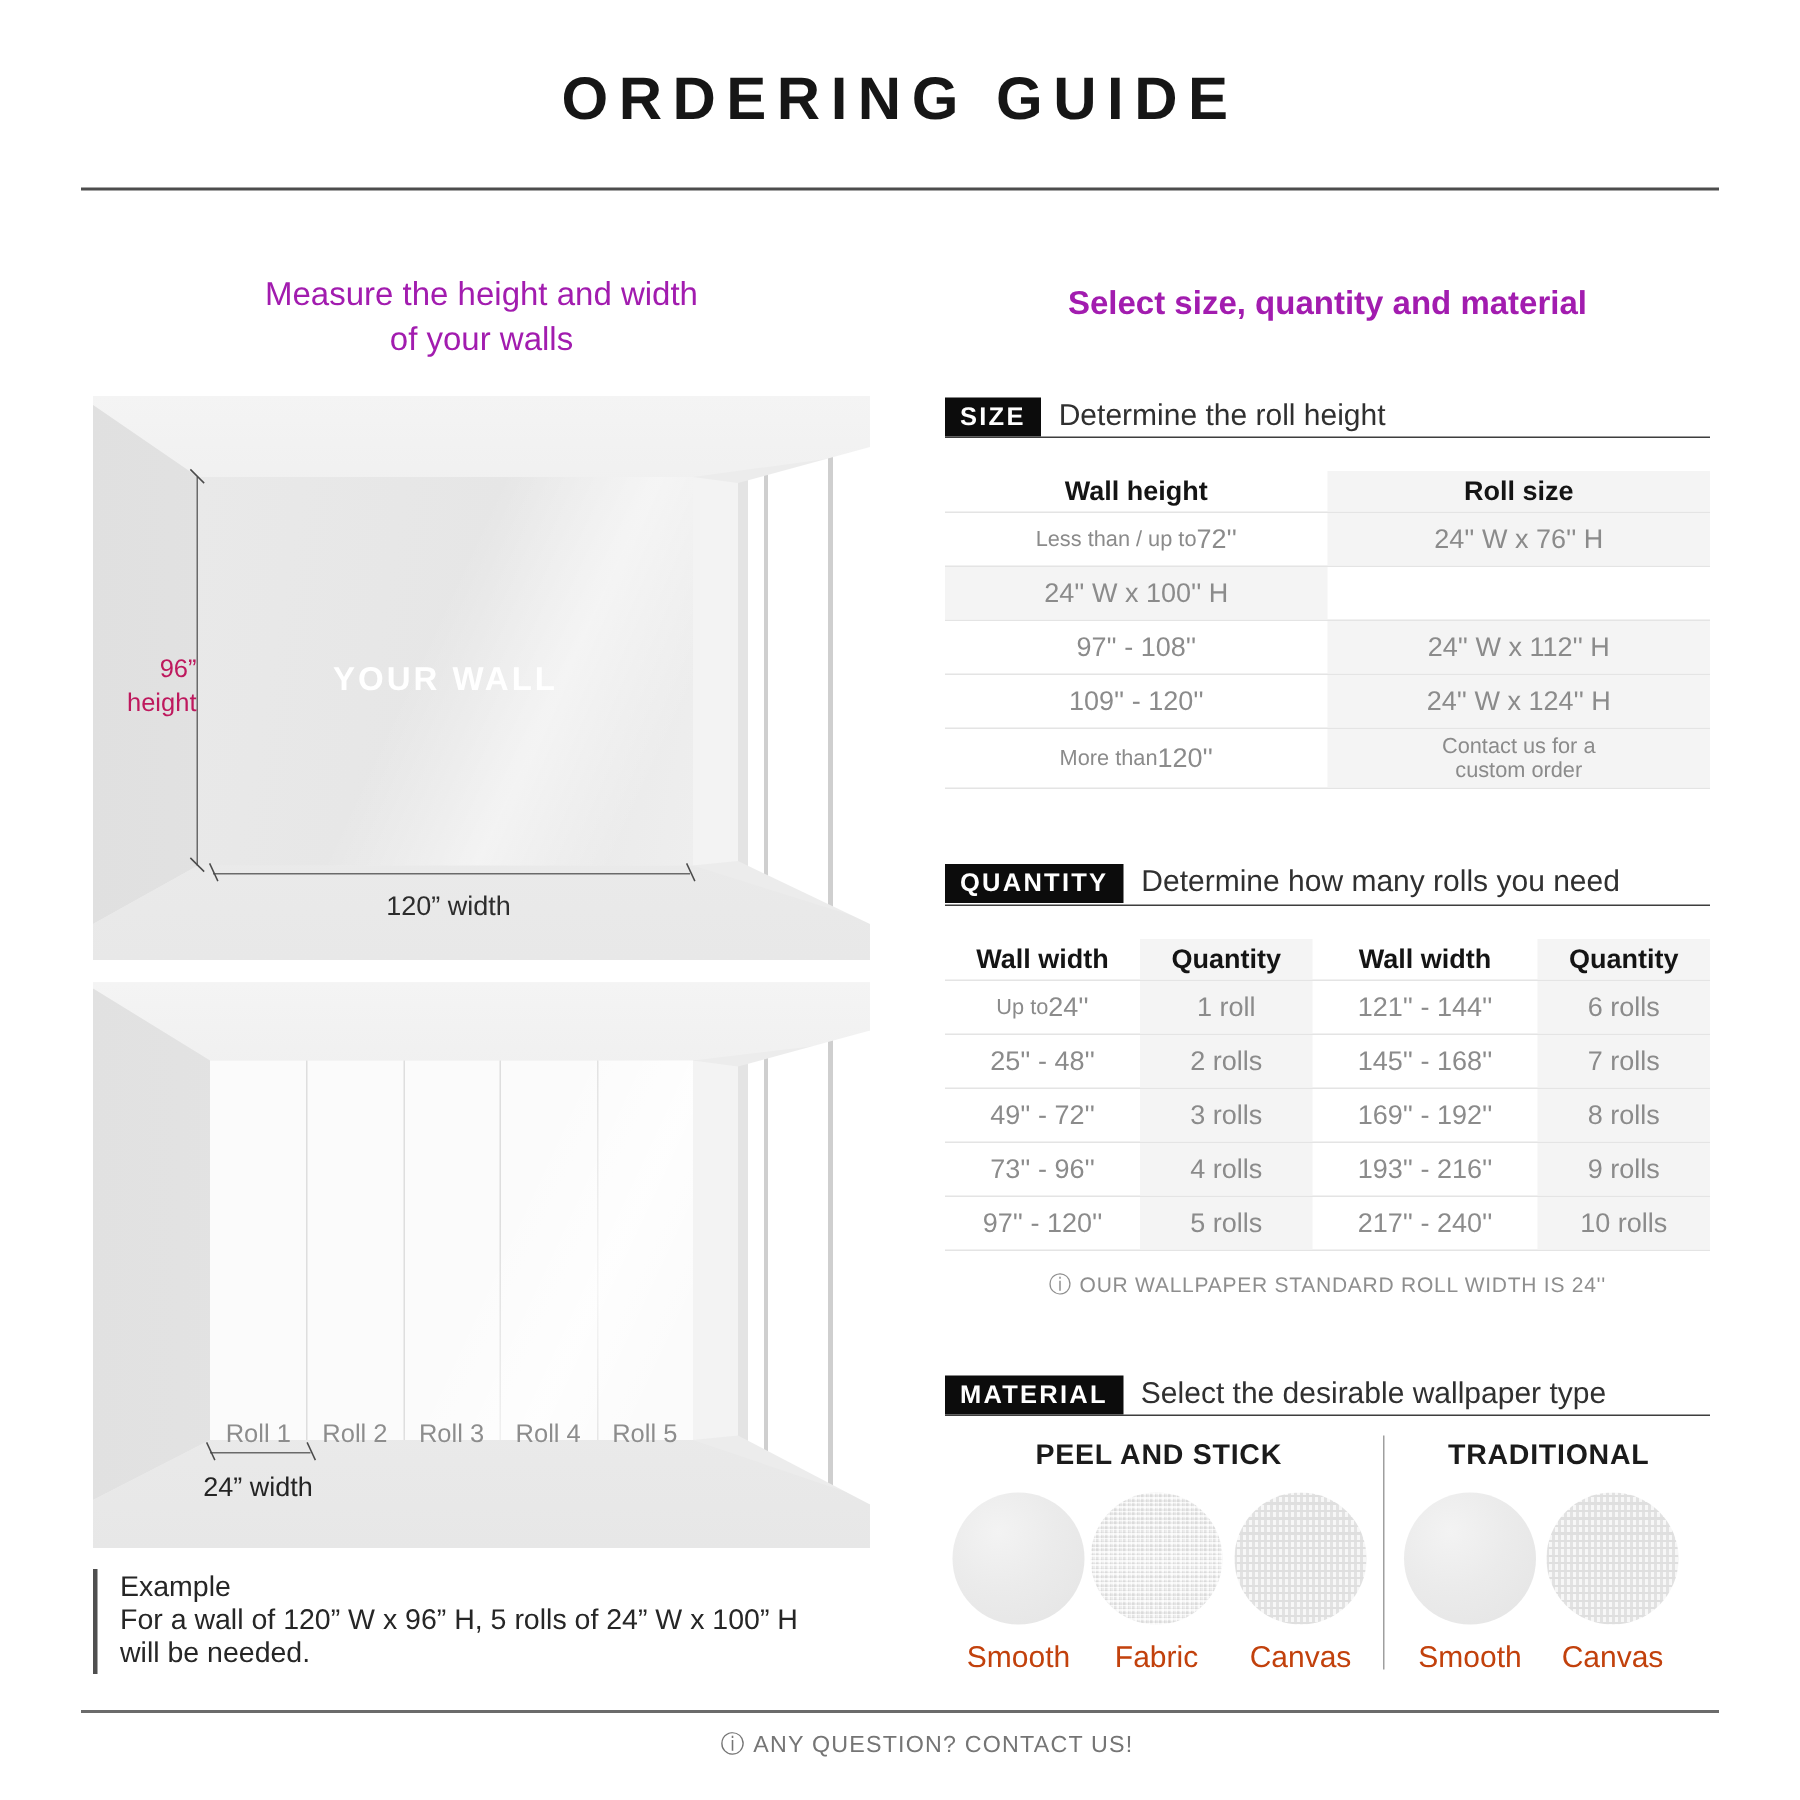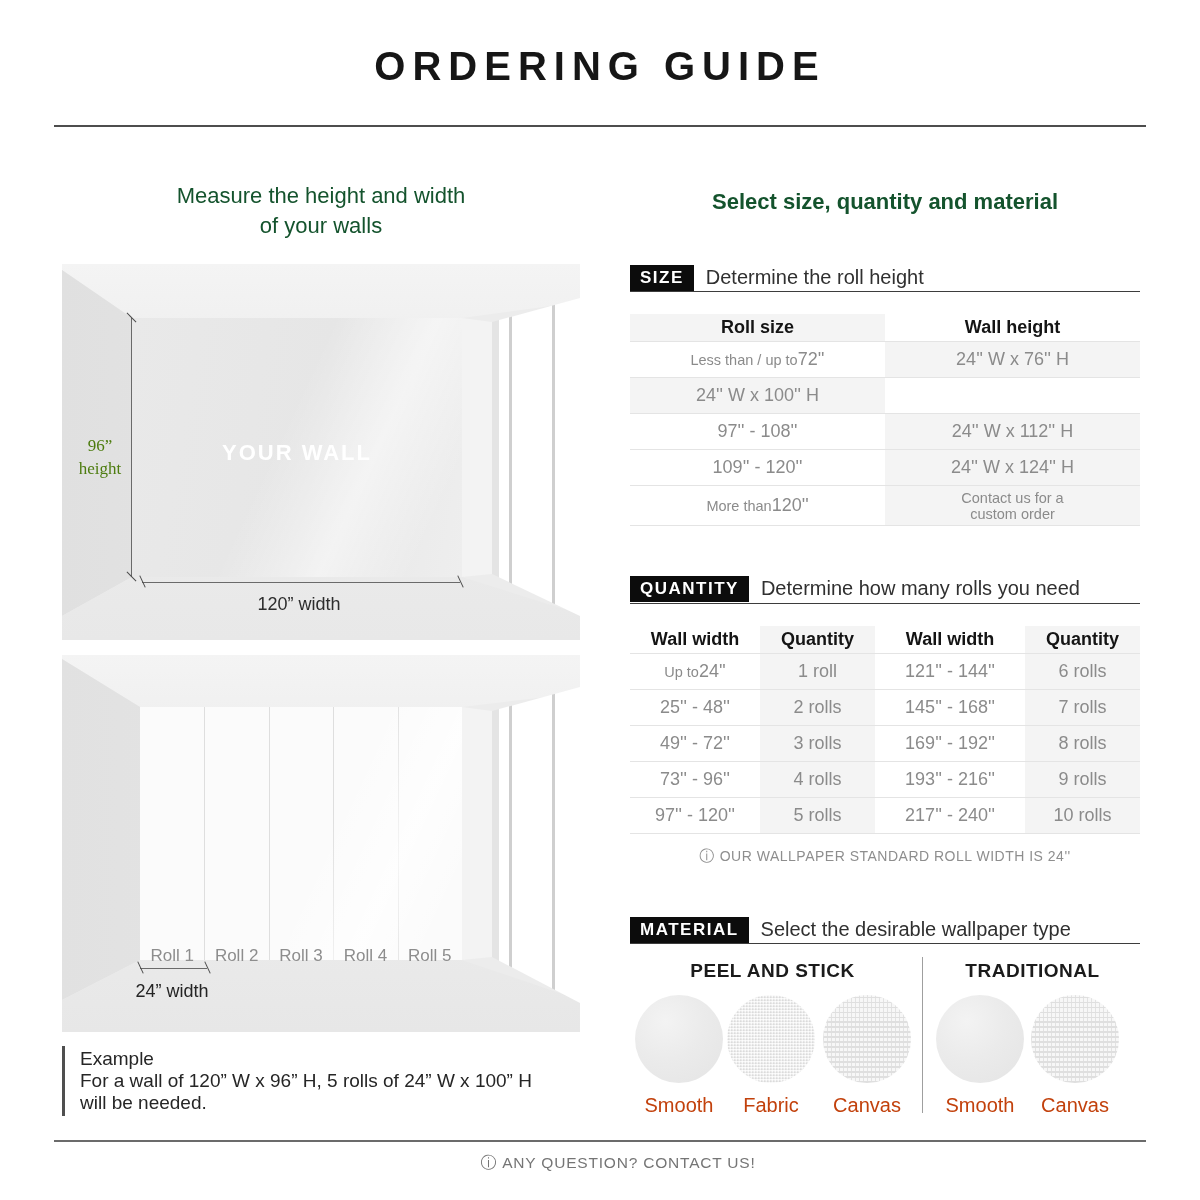--- a/index.html
+++ b/index.html
@@ -4,21 +4,21 @@
 <style>
   * { margin:0; padding:0; box-sizing:border-box; }
   body { background:#ffffff; font-family:"Liberation Sans", sans-serif; color:#1a1a1a; }
   .page { position:relative; width:1200px; height:1200px; background:#fff; overflow:hidden; }
   .abs { position:absolute; }
 
   
   .title { left:0; top:44px; width:1200px; text-align:center; font-size:40px; font-weight:600;
            letter-spacing:7px; color:#161616; }
   .rule-top { left:54px; top:125px; width:1092px; height:2px; background:#4d4d4d; }
-  .col-heading { font-size:22px; color:#14532d; text-align:center; line-height:30px; }
+  .col-heading { font-size:22px; color:#a21caf; text-align:center; line-height:30px; }
   .heading-left  { left:62px;  top:181px; width:518px; }
   .heading-right { left:630px; top:187px; width:510px;font-weight:bold; }
 
   
   .room { position:absolute; left:62px; width:518px; background:#ececec; overflow:hidden; }
   #room1 { top:264px; height:376px; }
   #room2 { top:655px; height:377px; }
   .layer { position:absolute; inset:0; }
   .r1-ceiling { background:linear-gradient(180deg,#f4f4f4 0%,#dcdcdc 100%);
       clip-path:polygon(0px 0px,518px 0px,518px 38px,400px 54px,70px 54px,0px 6px); }
@@ -46,22 +46,22 @@
       clip-path:polygon(430px 56px,518px 32px,518px 348px,430px 302px); }
   .r2-pillar { background:#f3f3f3; clip-path:polygon(400px 52px,430px 56px,430px 302px,400px 305px); }
   .wall2 { position:absolute; left:78px; top:52px; width:322px; height:253px; background:#fbfbfb; }
   .wall2::after { content:""; position:absolute; inset:0;
       background:linear-gradient(115deg,transparent 55%,rgba(255,255,255,.7) 75%,transparent 92%); }
   .panel-sep { position:absolute; top:0; width:1px; height:100%; background:#dedede; }
 
   .mline { position:absolute; background:#6a6a6a; }
   .tick  { position:absolute; width:13px; height:1px; background:#4a4a4a; }
 
-  .label-height { position:absolute; left:7px; top:170px; width:62px; text-align:center;
-      font-size:17px; line-height:23px; color:#4d7c0f;font-family:Liberation Serif, serif; }
+  .label-height { position:absolute; left:7px; top:170px; width:62px; text-align:right;
+      font-size:17px; line-height:23px; color:#be185d; }
   .your-wall { position:absolute; left:70px; top:176px; width:330px; text-align:center;
       color:#fff; font-weight:700; font-size:22px; letter-spacing:2px; }
   .label-width1 { position:absolute; left:70px; top:330px; width:334px; text-align:center;
       font-size:18px; color:#2d2d2d; }
   .rolls { position:absolute; left:78px; top:291px; width:322px; display:flex; }
   .rolls span { flex:1; text-align:center; font-size:17px; color:#8d8d8d; }
   .label-width2 { position:absolute; left:45px; top:326px; width:130px; text-align:center;
       font-size:18px; color:#242424; }
 
   
@@ -189,22 +189,22 @@
   </div>
 
   <div class="abs section-head" id="size-head">
     <span class="badge">SIZE</span>
     <span class="section-desc">Determine the roll height</span>
   </div>
   <div class="abs section-rule" id="size-rule"></div>
 
   <div class="tbl" id="size-table">
     <div class="trow hrow">
+      <div class="cell size-c1">Wall height</div>
       <div class="cell size-c2 gbg">Roll size</div>
-      <div class="cell size-c1">Wall height</div>
     </div>
     <div class="trow drow">
       <div class="cell size-c1">
           <span class="sm">Less than / up to </span>
           <span>72''</span>
         </div>
       <div class="cell size-c2 gbg">24'' W x 76'' H</div>
     </div>
     <div class="trow drow">
       <div class="cell size-c2 gbg">24'' W x 100'' H</div>

